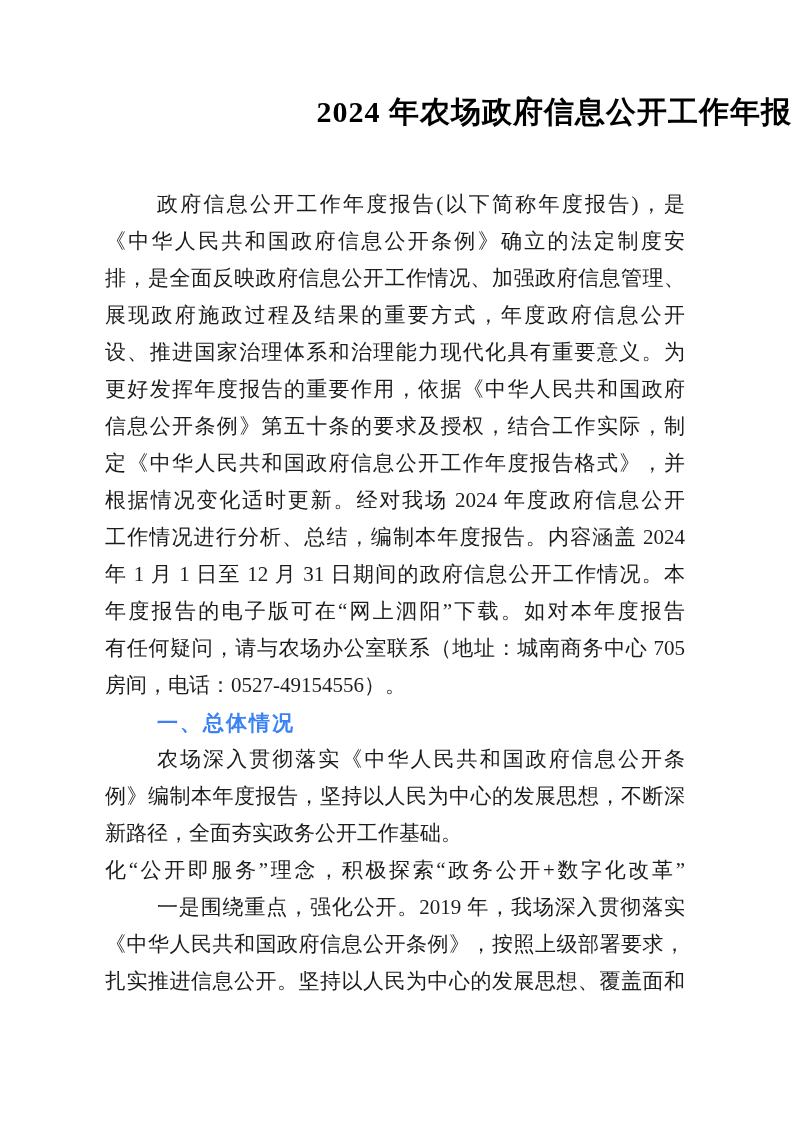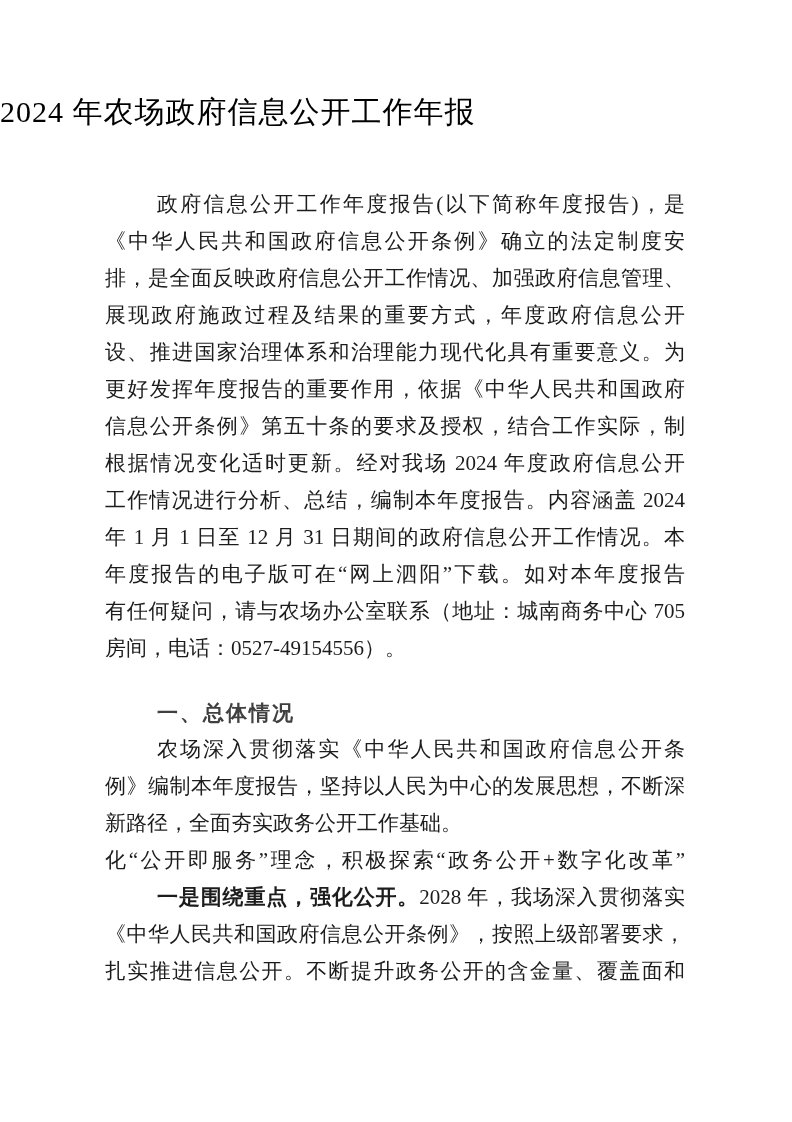--- a/index.html
+++ b/index.html
@@ -15,24 +15,24 @@
     overflow: hidden;
     font-family: "Liberation Serif", "DejaVu Serif", serif;
     color: #1c1c1c;
   }
   .doc-title {
     position: absolute;
     top: 90px;
     left: 0;
     width: 100%;
     margin: 0;
-    text-align: left;
+    text-align: right;
     font-size: 30px;
     line-height: 44px;
-    font-weight: 400;
+    font-weight: 700;
     letter-spacing: 1px;
     color: #000000;
     font-family: "Liberation Serif", "DejaVu Serif", serif;
   }
   .doc-body {
     position: absolute;
     top: 186px;
     left: 105px;
     width: 580px;
   }
@@ -47,57 +47,57 @@
     text-align: justify;
     text-align-last: justify;
     text-justify: inter-character;
   }
   .indent {
     text-indent: 52px;
   }
   .heading {
     font-family: "Liberation Sans", "DejaVu Sans", sans-serif;
     font-weight: 700;
-    color: #404040;
+    color: #3b82f6;
     letter-spacing: 2px;
-    margin-top: 27px;
   }
   .bold-lead {
-    font-weight: 700;
+    font-weight: 400;
   }
 </style>
 </head>
 <body>
 
 <div class="page">
 
   <h1 class="doc-title">2024 年农场政府信息公开工作年报</h1>
 
   <div class="doc-body">
 
     <div class="line just indent">政府信息公开工作年度报告(以下简称年度报告)，是</div>
     <div class="line just">《中华人民共和国政府信息公开条例》确立的法定制度安</div>
     <div class="line just">排，是全面反映政府信息公开工作情况、加强政府信息管理、</div>
     <div class="line just">展现政府施政过程及结果的重要方式，年度政府信息公开</div>
     <div class="line just">设、推进国家治理体系和治理能力现代化具有重要意义。为</div>
     <div class="line just">更好发挥年度报告的重要作用，依据《中华人民共和国政府</div>
     <div class="line just">信息公开条例》第五十条的要求及授权，结合工作实际，制</div>
+    <div class="line just">定《中华人民共和国政府信息公开工作年度报告格式》，并</div>
     <div class="line just">根据情况变化适时更新。经对我场 2024 年度政府信息公开</div>
     <div class="line just">工作情况进行分析、总结，编制本年度报告。内容涵盖 2024</div>
     <div class="line just">年 1 月 1 日至 12 月 31 日期间的政府信息公开工作情况。本</div>
     <div class="line just">年度报告的电子版可在“网上泗阳”下载。如对本年度报告</div>
     <div class="line just">有任何疑问，请与农场办公室联系（地址：城南商务中心 705</div>
     <div class="line">房间，电话：0527-49154556）。</div>
 
     <div class="line heading indent">一、总体情况</div>
 
     <div class="line just indent">农场深入贯彻落实《中华人民共和国政府信息公开条</div>
     <div class="line just">例》编制本年度报告，坚持以人民为中心的发展思想，不断深</div>
     <div class="line">新路径，全面夯实政务公开工作基础。</div>
     <div class="line just">化“公开即服务”理念，积极探索“政务公开+数字化改革”</div>
 
-    <div class="line just indent"><span class="bold-lead">一是围绕重点，强化公开。</span><span>2028 年，我场深入贯彻落实</span></div>
+    <div class="line just indent"><span class="bold-lead">一是围绕重点，强化公开。</span><span>2019 年，我场深入贯彻落实</span></div>
     <div class="line just">《中华人民共和国政府信息公开条例》，按照上级部署要求，</div>
-    <div class="line just">扎实推进信息公开。不断提升政务公开的含金量、覆盖面和</div>
+    <div class="line just">扎实推进信息公开。坚持以人民为中心的发展思想、覆盖面和</div>
 
   </div>
 
 </div>
 
 </body></html>

